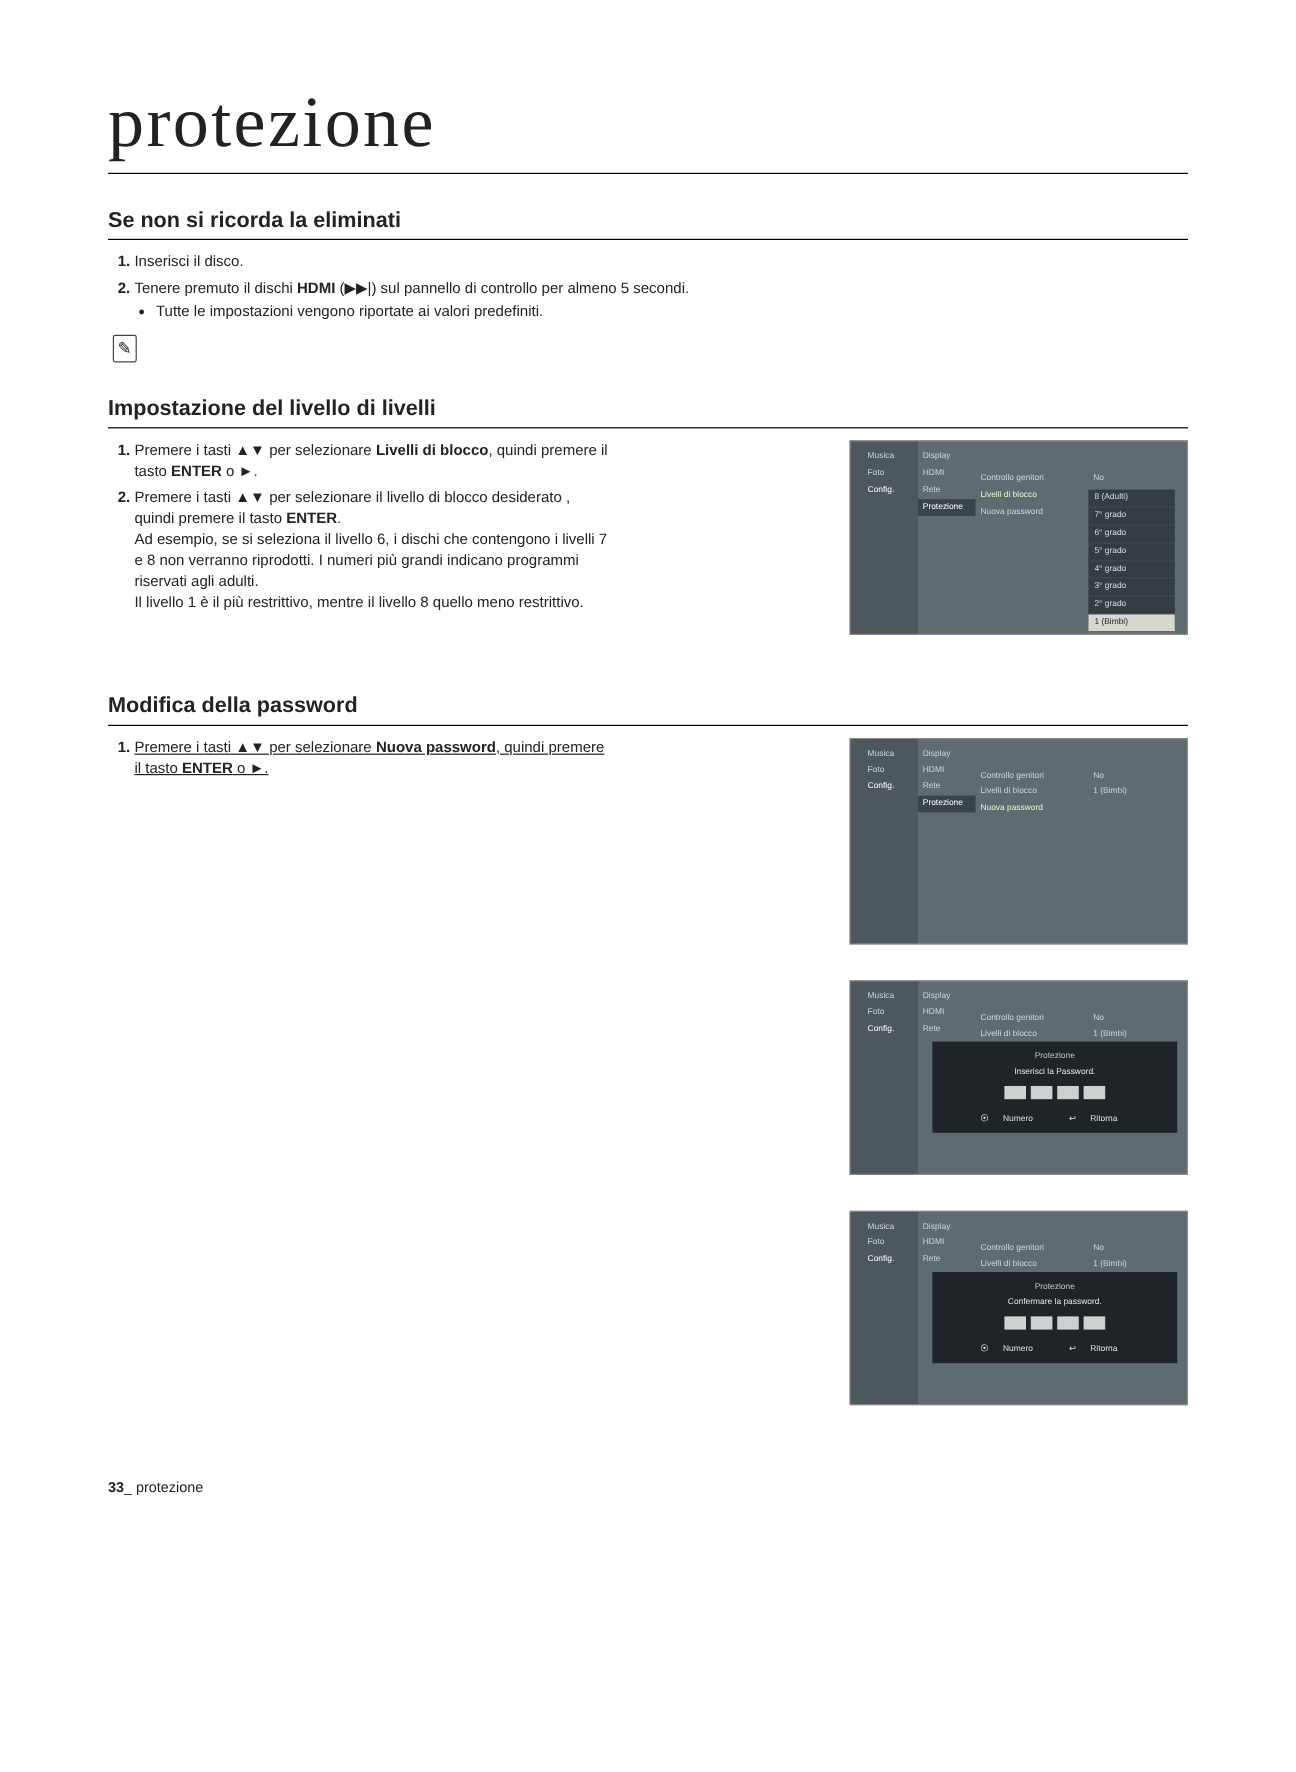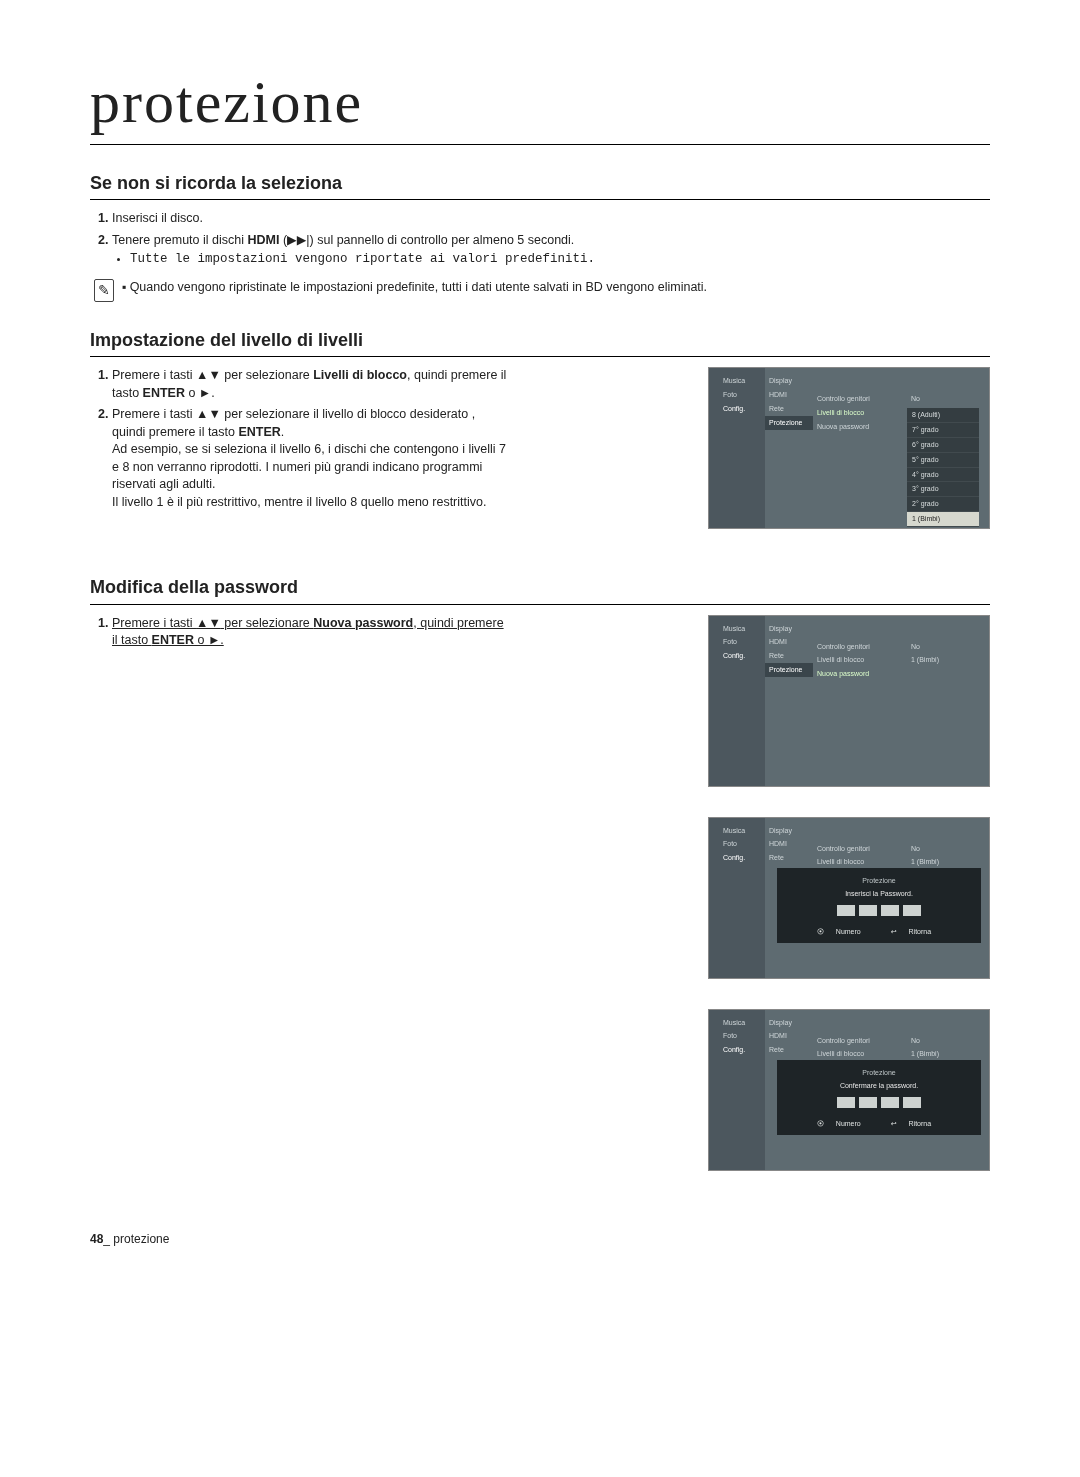--- a/index.html
+++ b/index.html
@@ -36,21 +36,20 @@
   ol.numbered > li {
     margin-bottom: 4px;
   }
   ol.numbered > li::marker {
     font-weight: bold;
   }
   ul.bullets {
     list-style: disc;
     padding-left: 18px;
     margin: 2px 0 8px 0;
-    font-family: Liberation Mono, monospace;
   }
   .note-row {
     display: flex;
     gap: 8px;
     align-items: flex-start;
     margin: 10px 0 0 4px;
   }
   .note-icon {
     border: 1px solid #444;
     border-radius: 2px;
@@ -132,33 +131,32 @@
   .step-block { margin-bottom: 10px; text-decoration: underline; }
   .footer { margin-top: 40px; font-size: 12px; }
   .footer b { font-weight: bold; }
   .arrow { font-family: Arial, sans-serif; }
 </style>
 </head>
 <body>
 
 <div class="page-title">protezione</div>
 
-<h2 class="section">Se non si ricorda la seleziona</h2>
+<h2 class="section">Se non si ricorda la eliminati</h2>
 <ol class="numbered">
   <li>Inserisci il disco.</li>
   <li>
     <span>Tenere premuto il dischi </span><b>HDMI</b><span> (▶▶|) sul pannello di controllo per almeno 5 secondi.</span>
     <ul class="bullets">
       <li>Tutte le impostazioni vengono riportate ai valori predefiniti.</li>
     </ul>
   </li>
 </ol>
 <div class="note-row">
   <span class="note-icon">✎</span>
-  <span>▪ <span>Quando vengono ripristinate le impostazioni predefinite, tutti i dati utente salvati in BD vengono eliminati.</span></span>
 </div>
 
 <h2 class="section">Impostazione del livello di livelli</h2>
 <div class="clearfix">
   <div class="scr">
     <div class="sidebar">
       <div class="sbi">Musica</div>
       <div class="sbi">Foto</div>
       <div class="sbi sel">Config.</div>
     </div>
@@ -287,14 +285,14 @@
     <div class="overlay">
       <div class="ot-title">Protezione</div>
       <div class="ot">Confermare la password.</div>
       <div class="boxes"><span></span><span></span><span></span><span></span></div>
       <div class="btns"><span>⦿ <span>Numero</span></span><span>↩ <span>Ritorna</span></span></div>
     </div>
   </div>
 </div>
 
 <div class="footer">
-  <b>48</b><span>_ protezione</span>
+  <b>33</b><span>_ protezione</span>
 </div>
 
 </body></html>

